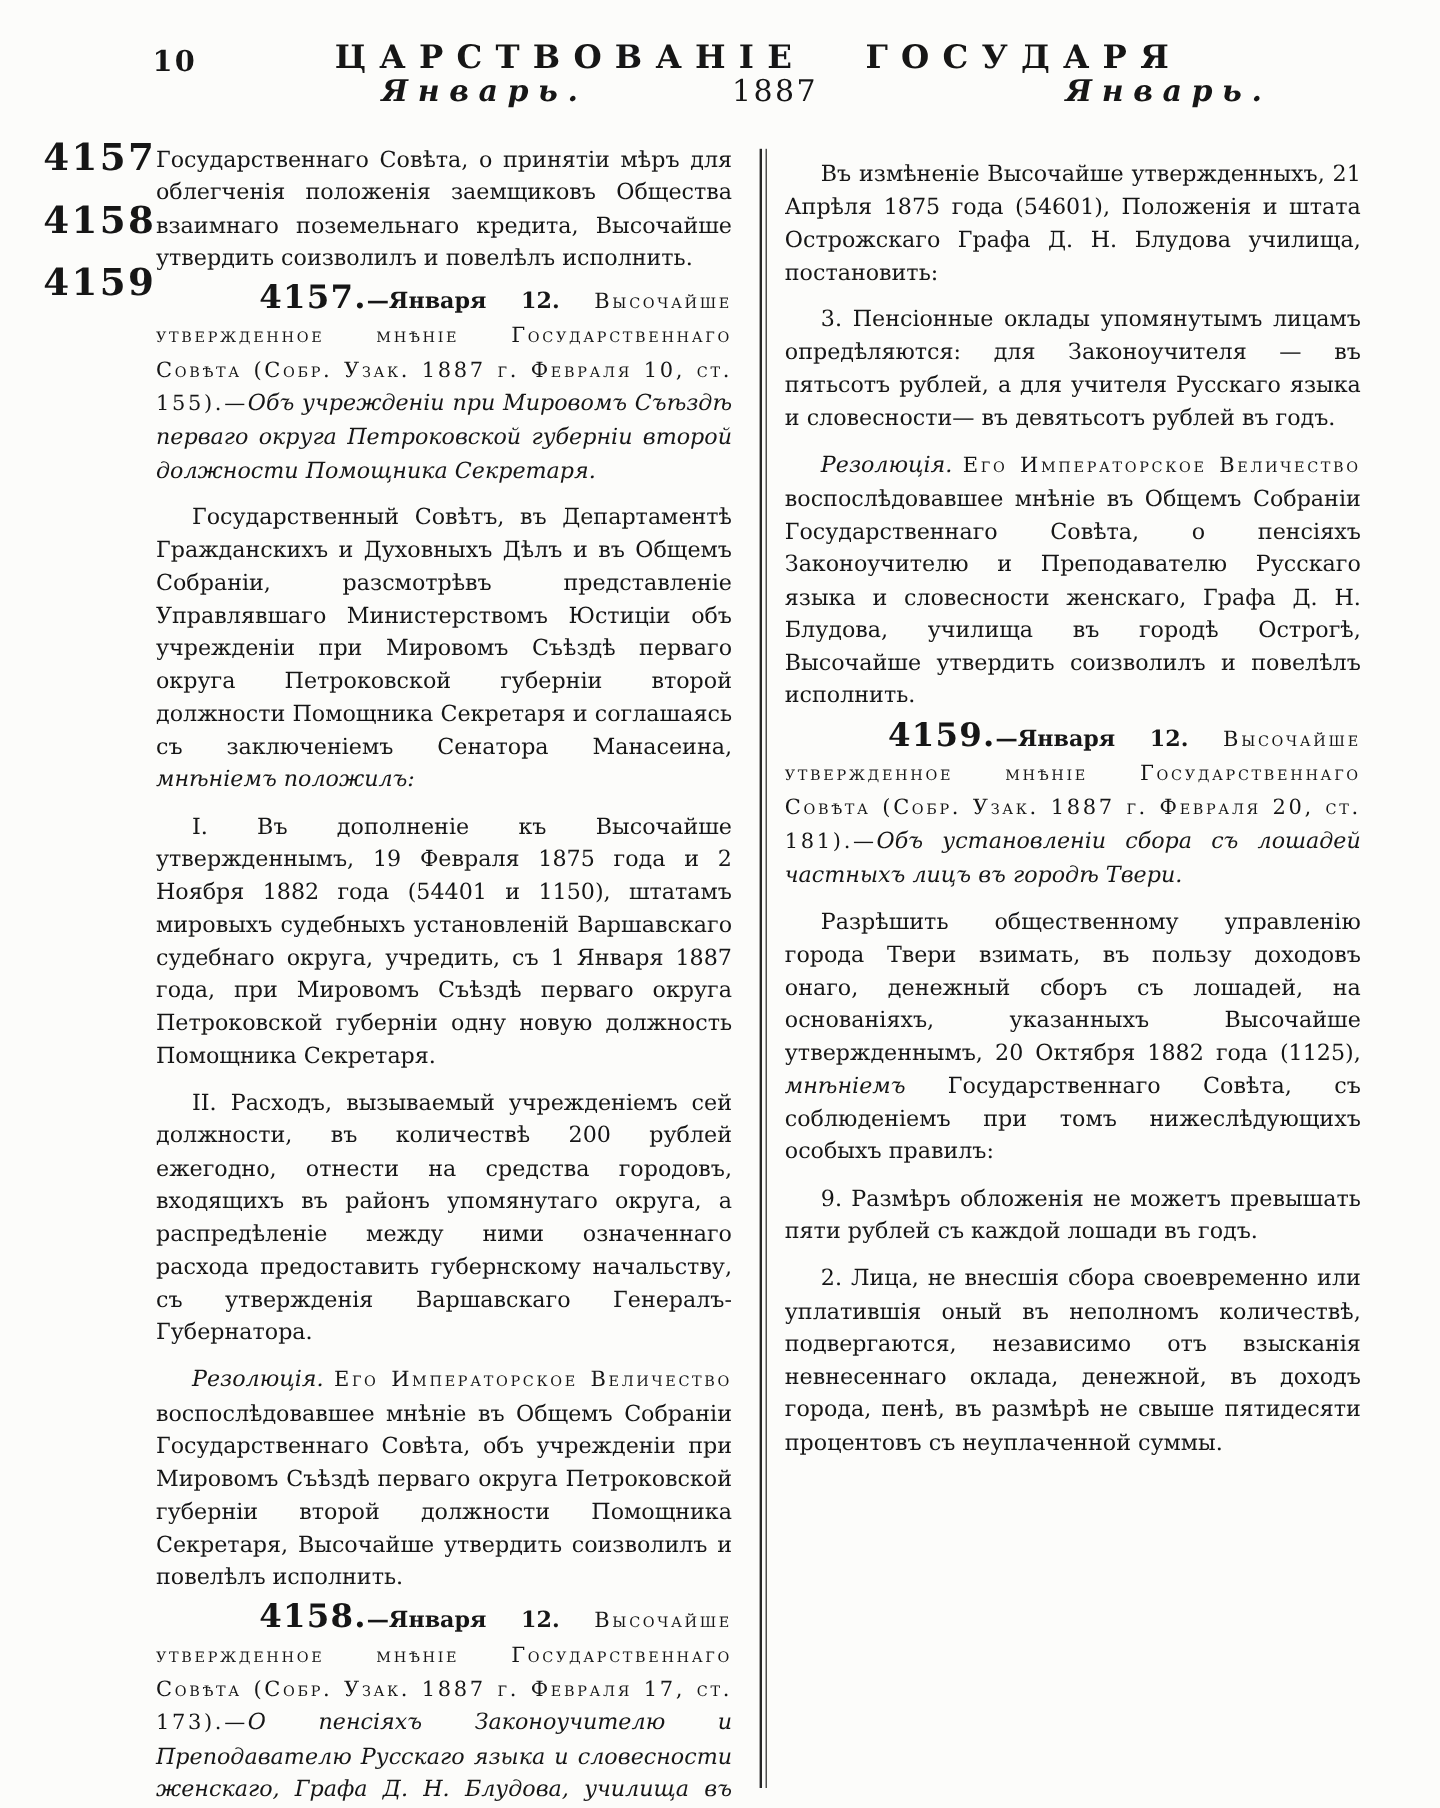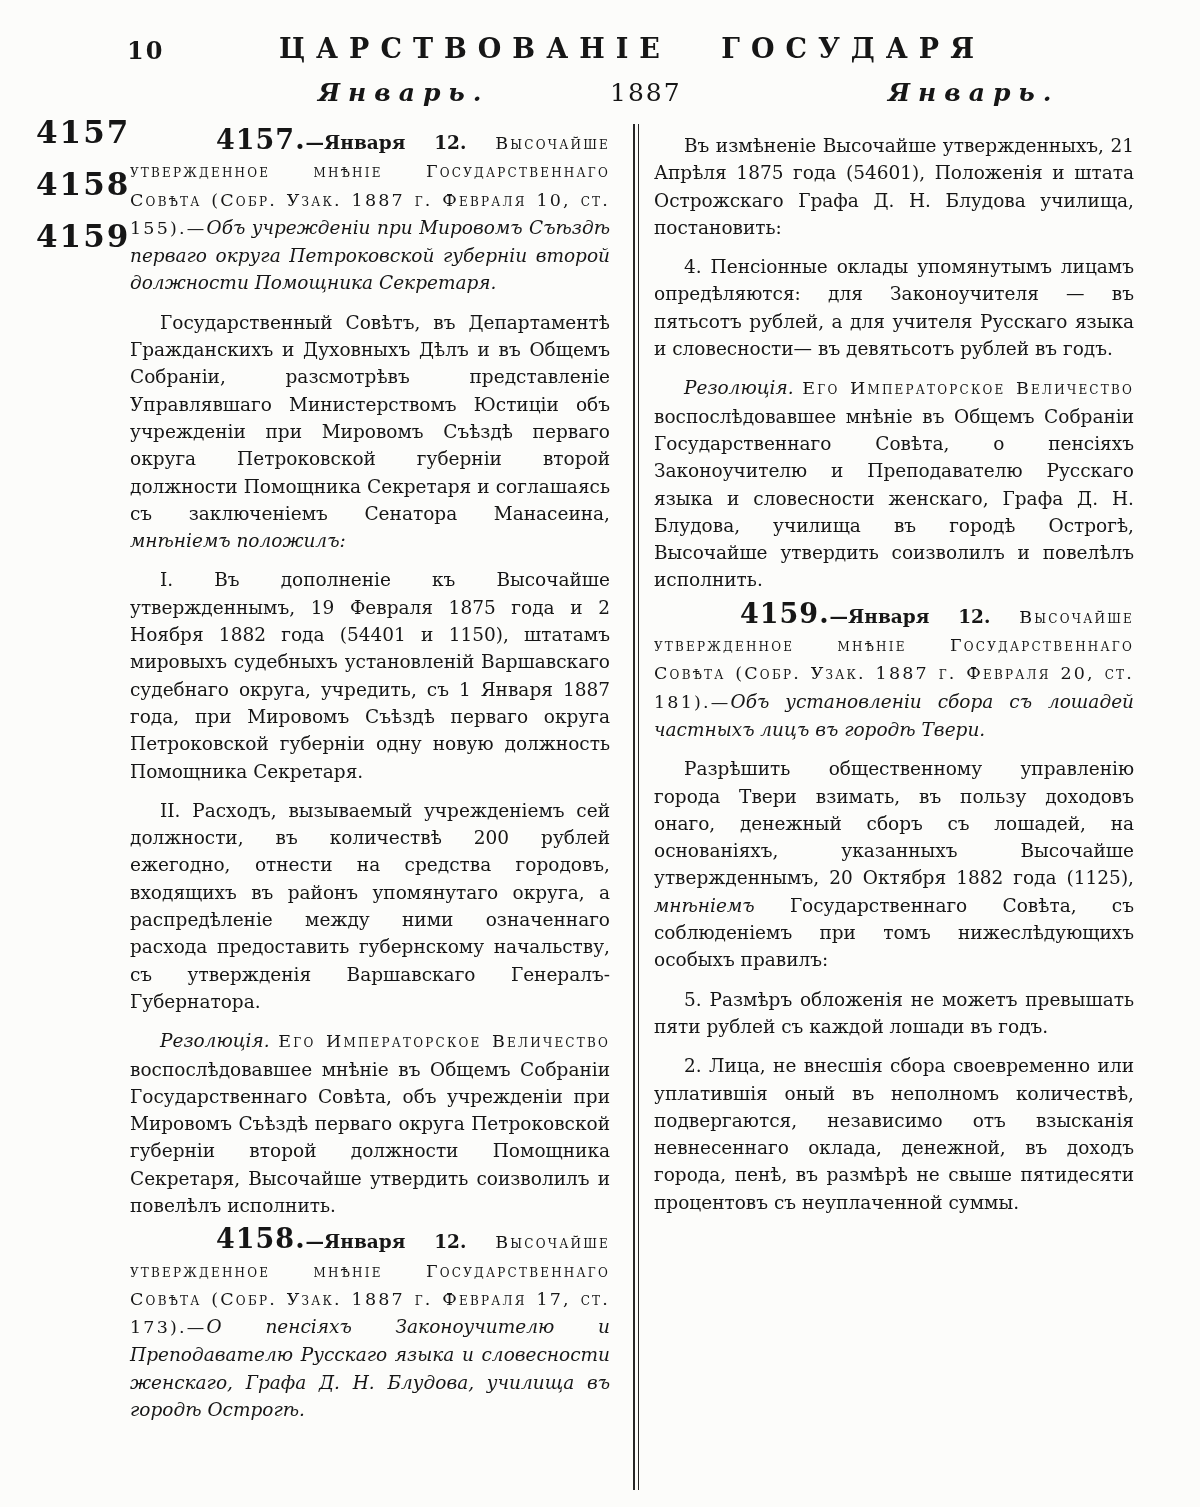--- a/index.html
+++ b/index.html
@@ -15,21 +15,21 @@
   }
   .header-band {
     position:absolute; left:130px; top:33px; width:1004px;
     text-align:center;
   }
   .running-title {
     font-size:27px; font-weight:bold; letter-spacing:11px; word-spacing:30px;
     white-space:nowrap;
   }
   .month-left, .month-right, .year {
-    position:absolute; top:78px; font-size:25px; white-space:nowrap;
+    position:absolute; top:61px; font-size:25px; white-space:nowrap;
   }
   .month-left  { left:318px; font-style:italic; letter-spacing:8px; font-weight:bold; }
   .month-right { left:888px; font-style:italic; letter-spacing:8px; font-weight:bold; }
   .year        { left:610px; letter-spacing:2px;text-align:center; }
   .margin-numbers { position:absolute; left:36px; top:114px; }
   .margin-number {
     font-size:31px; font-weight:bold; letter-spacing:2px;
     line-height:36px; margin-bottom:16px;
   }
   .column {
@@ -71,29 +71,30 @@
 <span class="year">1887</span>
 <span class="month-right">Январь.</span>
 
 <div class="margin-numbers">
   <div class="margin-number">4157</div>
   <div class="margin-number">4158</div>
   <div class="margin-number">4159</div>
 </div>
 
 <div class="column col-left">
+    <p class="block indent-flush"><span class="seg-normal">Государственнаго Совѣта, о принятіи мѣръ для облегченія положенія заемщиковъ Общества взаимнаго поземельнаго кредита, Высочайше утвердить соизволилъ и повелѣлъ исполнить.</span></p>
     <p class="block indent-entry gap-before heading"><span class="seg-entry-number">4157.</span><span class="seg-bold">—Января 12. </span><span class="seg-smallcaps">Высочайше утвержденное мнѣніе Государственнаго Совѣта (Собр. Узак. 1887 г. Февраля 10, ст. 155).—</span><span class="seg-italic">Объ учрежденіи при Мировомъ Съѣздѣ перваго округа Петроковской губерніи второй должности Помощника Секретаря.</span></p>
     <p class="block indent-normal"><span class="seg-normal">Государственный Совѣтъ, въ Департаментѣ Гражданскихъ и Духовныхъ Дѣлъ и въ Общемъ Собраніи, разсмотрѣвъ представленіе Управлявшаго Министерствомъ Юстиціи объ учрежденіи при Мировомъ Съѣздѣ перваго округа Петроковской губерніи второй должности Помощника Секретаря и соглашаясь съ заключеніемъ Сенатора Манасеина, </span><span class="seg-italic">мнѣніемъ положилъ:</span></p>
     <p class="block indent-normal"><span class="seg-normal">I. Въ дополненіе къ Высочайше утвержденнымъ, 19 Февраля 1875 года и 2 Ноября 1882 года (54401 и 1150), штатамъ мировыхъ судебныхъ установленій Варшавскаго судебнаго округа, учредить, съ 1 Января 1887 года, при Мировомъ Съѣздѣ перваго округа Петроковской губерніи одну новую должность Помощника Секретаря.</span></p>
     <p class="block indent-normal"><span class="seg-normal">II. Расходъ, вызываемый учрежденіемъ сей должности, въ количествѣ 200 рублей ежегодно, отнести на средства городовъ, входящихъ въ районъ упомянутаго округа, а распредѣленіе между ними означеннаго расхода предоставить губернскому начальству, съ утвержденія Варшавскаго Генералъ-Губернатора.</span></p>
     <p class="block indent-normal"><span class="seg-italic">Резолюція.</span><span class="seg-normal"> </span><span class="seg-smallcaps">Его Императорское Величество</span><span class="seg-normal"> воспослѣдовавшее мнѣніе въ Общемъ Собраніи Государственнаго Совѣта, объ учрежденіи при Мировомъ Съѣздѣ перваго округа Петроковской губерніи второй должности Помощника Секретаря, Высочайше утвердить соизволилъ и повелѣлъ исполнить.</span></p>
     <p class="block indent-entry gap-before heading"><span class="seg-entry-number">4158.</span><span class="seg-bold">—Января 12. </span><span class="seg-smallcaps">Высочайше утвержденное мнѣніе Государственнаго Совѣта (Собр. Узак. 1887 г. Февраля 17, ст. 173).—</span><span class="seg-italic">О пенсіяхъ Законоучителю и Преподавателю Русскаго языка и словесности женскаго, Графа Д. Н. Блудова, училища въ городѣ Острогѣ.</span></p>
   </div>
 <div class="divider"></div>
 <div class="column col-right">
     <p class="block indent-normal"><span class="seg-normal">Въ измѣненіе Высочайше утвержденныхъ, 21 Апрѣля 1875 года (54601), Положенія и штата Острожскаго Графа Д. Н. Блудова училища, постановить:</span></p>
-    <p class="block indent-normal"><span class="seg-normal">4. Пенсіонные оклады упомянутымъ лицамъ опредѣляются: для Законоучителя — въ пятьсотъ рублей, а для учителя Русскаго языка и словесности— въ девятьсотъ рублей въ годъ.</span></p>
+    <p class="block indent-normal"><span class="seg-normal">3. Пенсіонные оклады упомянутымъ лицамъ опредѣляются: для Законоучителя — въ пятьсотъ рублей, а для учителя Русскаго языка и словесности— въ девятьсотъ рублей въ годъ.</span></p>
     <p class="block indent-normal"><span class="seg-italic">Резолюція.</span><span class="seg-normal"> </span><span class="seg-smallcaps">Его Императорское Величество</span><span class="seg-normal"> воспослѣдовавшее мнѣніе въ Общемъ Собраніи Государственнаго Совѣта, о пенсіяхъ Законоучителю и Преподавателю Русскаго языка и словесности женскаго, Графа Д. Н. Блудова, училища въ городѣ Острогѣ, Высочайше утвердить соизволилъ и повелѣлъ исполнить.</span></p>
     <p class="block indent-entry gap-before heading"><span class="seg-entry-number">4159.</span><span class="seg-bold">—Января 12. </span><span class="seg-smallcaps">Высочайше утвержденное мнѣніе Государственнаго Совѣта (Собр. Узак. 1887 г. Февраля 20, ст. 181).—</span><span class="seg-italic">Объ установленіи сбора съ лошадей частныхъ лицъ въ городѣ Твери.</span></p>
     <p class="block indent-normal"><span class="seg-normal">Разрѣшить общественному управленію города Твери взимать, въ пользу доходовъ онаго, денежный сборъ съ лошадей, на основаніяхъ, указанныхъ Высочайше утвержденнымъ, 20 Октября 1882 года (1125), </span><span class="seg-italic">мнѣніемъ</span><span class="seg-normal"> Государственнаго Совѣта, съ соблюденіемъ при томъ нижеслѣдующихъ особыхъ правилъ:</span></p>
-    <p class="block indent-normal"><span class="seg-normal">5. Размѣръ обложенія не можетъ превышать пяти рублей съ каждой лошади въ годъ.</span></p>
+    <p class="block indent-normal"><span class="seg-normal">9. Размѣръ обложенія не можетъ превышать пяти рублей съ каждой лошади въ годъ.</span></p>
     <p class="block indent-normal"><span class="seg-normal">2. Лица, не внесшія сбора своевременно или уплатившія оный въ неполномъ количествѣ, подвергаются, независимо отъ взысканія невнесеннаго оклада, денежной, въ доходъ города, пенѣ, въ размѣрѣ не свыше пятидесяти процентовъ съ неуплаченной суммы.</span></p>
   </div>
 
 </body></html>

